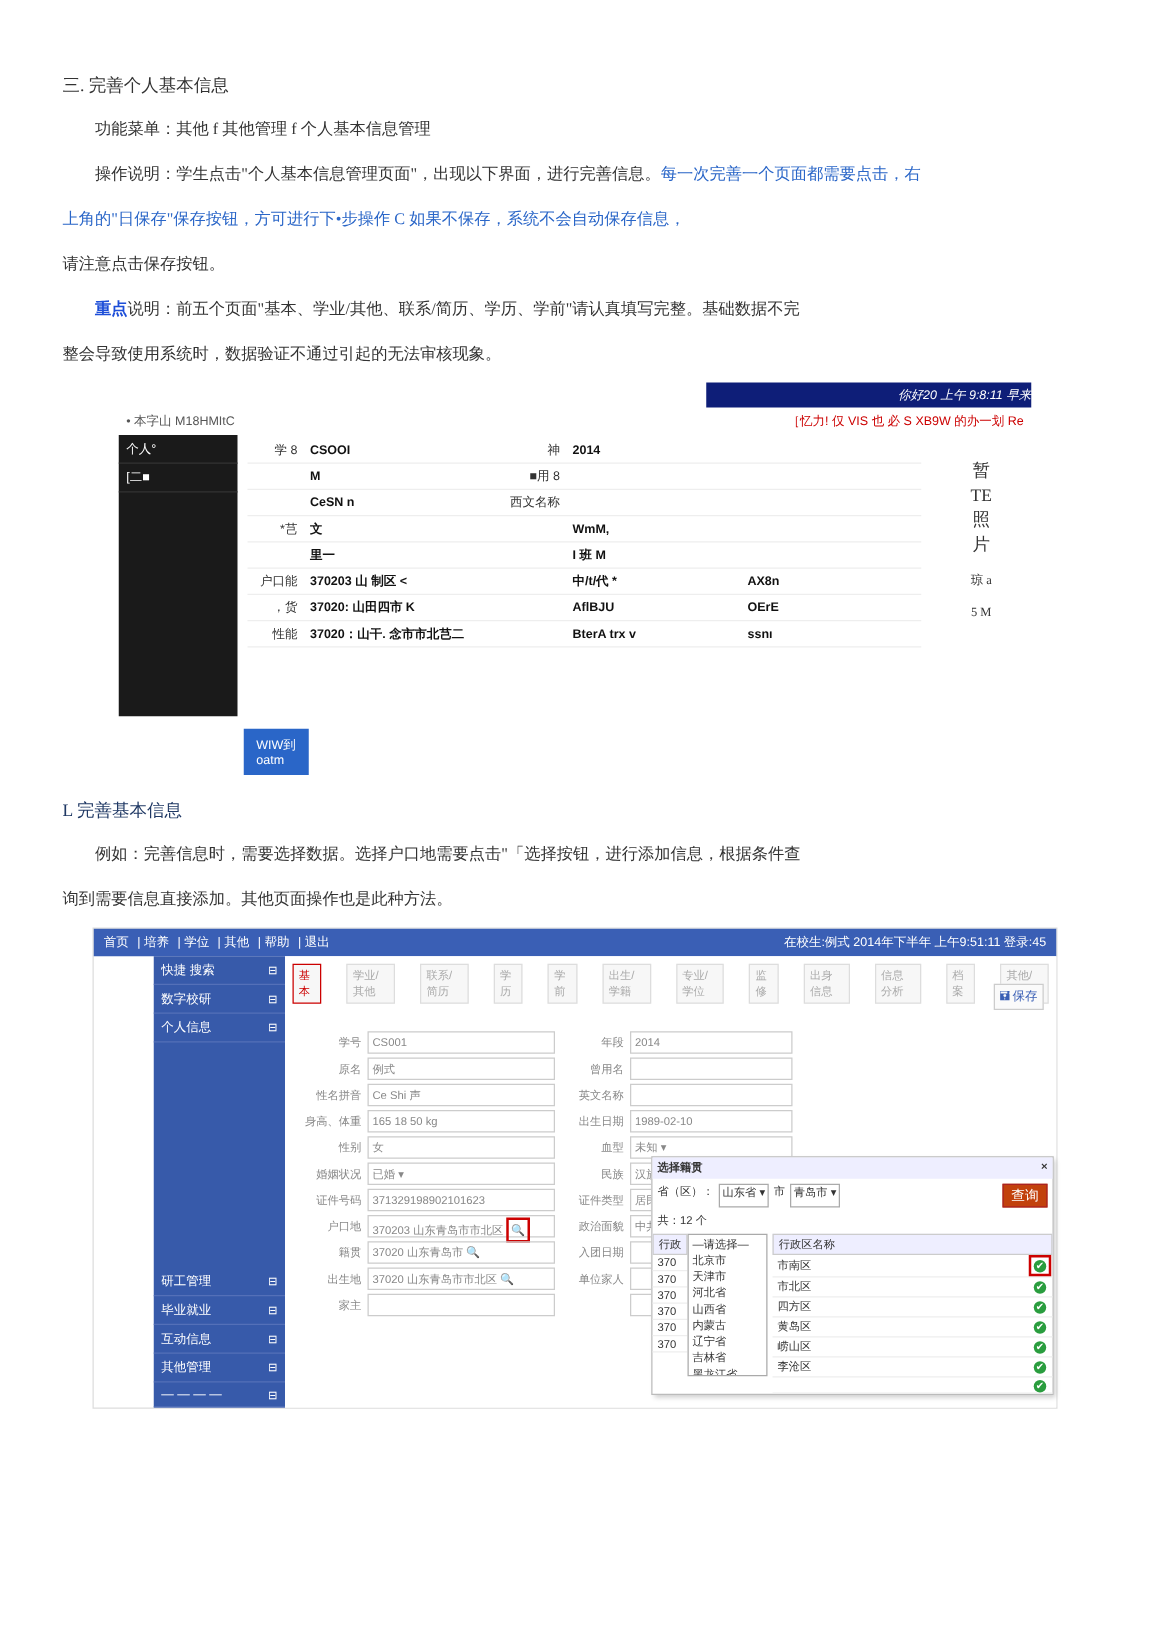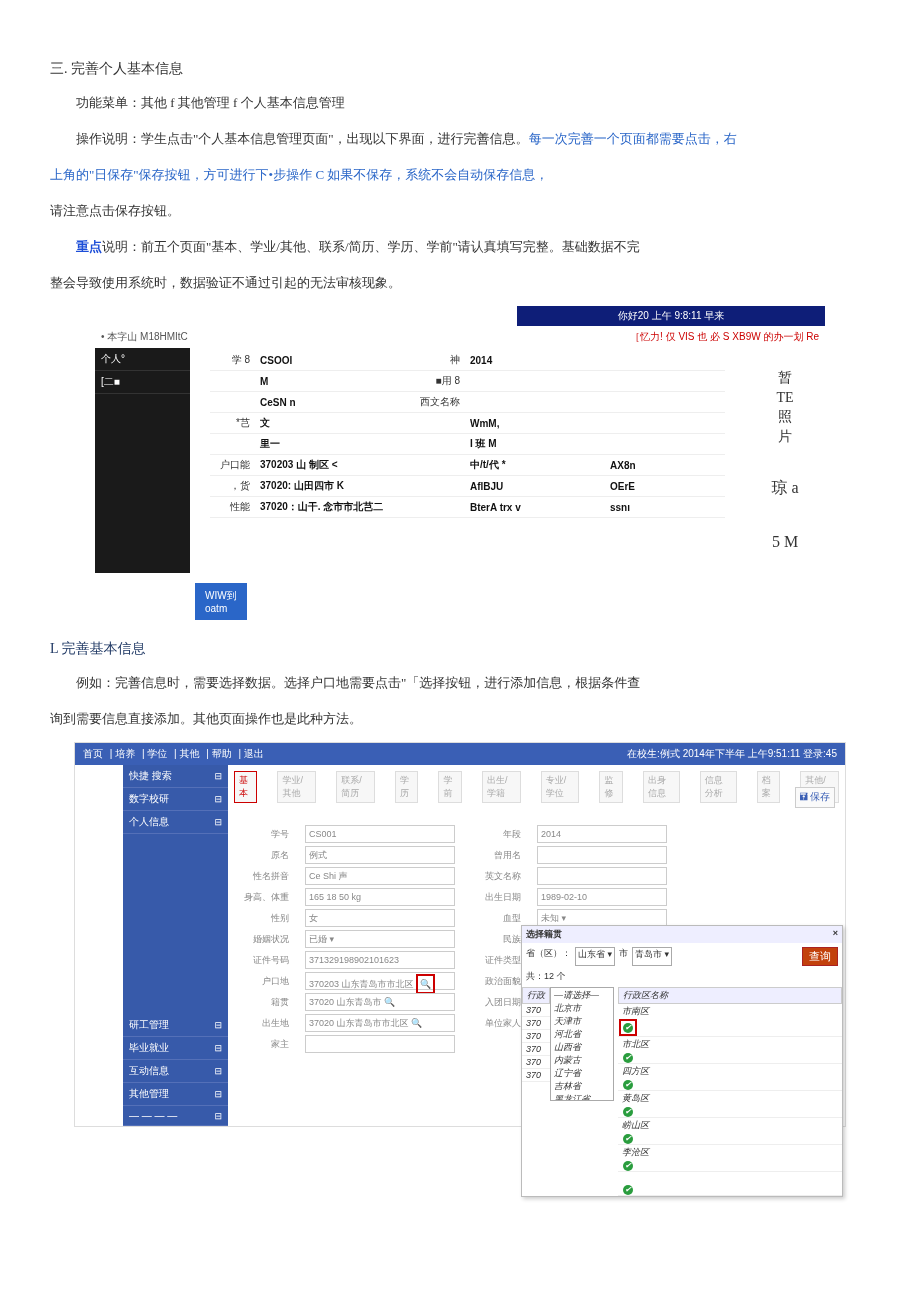--- a/index.html
+++ b/index.html
@@ -33,24 +33,25 @@
   
   .ss1-wrapper {
     width: 730px;
     margin: 10px auto 20px auto;
     font-family: "SimSun", sans-serif;
   }
   .ss1-header {
     background: #0e1e78;
     color: #fff;
     font-size: 10px;
-    text-align: center;
-    padding: 3px 24px;
+    text-align: right;
+    padding: 3px 0;
     width: 260px;
     float: right;
+    font-style: italic;
   }
   .ss1-clear { clear: both; }
   .ss1-topline {
     font-size: 10px;
     padding: 4px 6px;
     display: flex;
     justify-content: space-between;
   }
   .ss1-topline .left { color: #555; }
   .ss1-topline .right { color: #c00; }
@@ -63,21 +64,21 @@
     color: #fff;
     font-size: 10px;
     min-height: 225px;
   }
   .ss1-sidebar-item {
     padding: 4px 6px;
     border-bottom: 1px solid #333;
   }
   .ss1-form {
     flex: 1;
-    padding: 2px 20px;
+    padding: 2px 8px;
     font-size: 10px;
   }
   .ss1-row {
     display: flex;
     gap: 10px;
     padding: 3px 0;
     border-bottom: 1px solid #eee;
     align-items: center;
   }
   .ss1-label { width: 40px; text-align: right; color: #333; }
@@ -88,22 +89,22 @@
   .ss1-value3 { width: 60px; color: #111; font-weight: bold; }
   .ss1-right-box {
     width: 80px;
     text-align: center;
     font-size: 14px;
     line-height: 1.4;
     font-family: "SimSun";
     padding-top: 20px;
   }
   .ss1-right-box .line2 {
-    font-size: 16px;
-    margin-top: 31px;
+    font-size: 10px;
+    margin-top: 12px;
   }
   .chip {
     display: inline-block;
     background: #2a66c8;
     color: #fff;
     font-size: 10px;
     padding: 6px 10px;
     margin: 10px 0 0 100px;
   }
 
@@ -172,21 +173,21 @@
     font-size: 10px;
     color: #3a5fb5;
     border: 1px solid #ccc;
     padding: 1px 4px;
     background: #fafafa;
   }
   .ss2-save-icon { color: #3a5fb5; margin-right: 2px; }
   .ss2-form {
     display: grid;
     grid-template-columns: 55px 150px 50px 130px;
-    gap: 3px 16px;
+    gap: 3px 5px;
     margin-top: 18px;
     align-items: center;
     position: relative;
   }
   .ss2-lbl { color: #888; font-size: 9px; text-align: right; }
   .ss2-inp {
     border: 1px solid #ccc;
     padding: 1px 3px;
     font-size: 9px;
     color: #888;
@@ -214,21 +215,21 @@
     font-weight: bold;
     display: flex;
     justify-content: space-between;
   }
   .ss2-popup-body { padding: 4px; display: flex; gap: 4px; }
   .ss2-select { border: 1px solid #aaa; font-size: 9px; padding: 0 2px; }
   .ss2-query-btn {
     background: #c2410c; color: #fff; border: 1px solid #a22;
     padding: 1px 6px; font-size: 11px;
   }
-  .ss2-popup-lists { display: flex; margin-top: 4px; font-style: italic; }
+  .ss2-popup-lists { display: flex; margin-top: 4px; }
   .ss2-dropdown {
     border: 1px solid #aaa;
     width: 60px;
     height: 110px;
     overflow: hidden;
     font-size: 9px;
     padding: 1px;
     background: #fff;
   }
   .ss2-dropdown div { padding: 0 2px; }
@@ -240,22 +241,21 @@
     background: #eef;
     display: flex;
     font-size: 9px;
     border: 1px solid #ccc;
   }
   .ss2-result-header div { padding: 1px 4px; }
   .ss2-result-row {
     display: flex;
     border-bottom: 1px solid #eee;
     font-size: 9px;
-    align-items: flex-start;
-    flex-direction: column;
+    align-items: center;
   }
   .ss2-result-row .c2 { flex: 1; padding: 1px 4px; }
   .ss2-result-row .c3 { width: 20px; text-align: center; }
   .green-dot {
     display: inline-block; width: 10px; height: 10px;
     border-radius: 50%; background: #2a9d3e; color: #fff;
     font-size: 8px; line-height: 10px; text-align: center;
   }
   .icon-caret { font-size: 9px; color: #fff; }
 </style>

